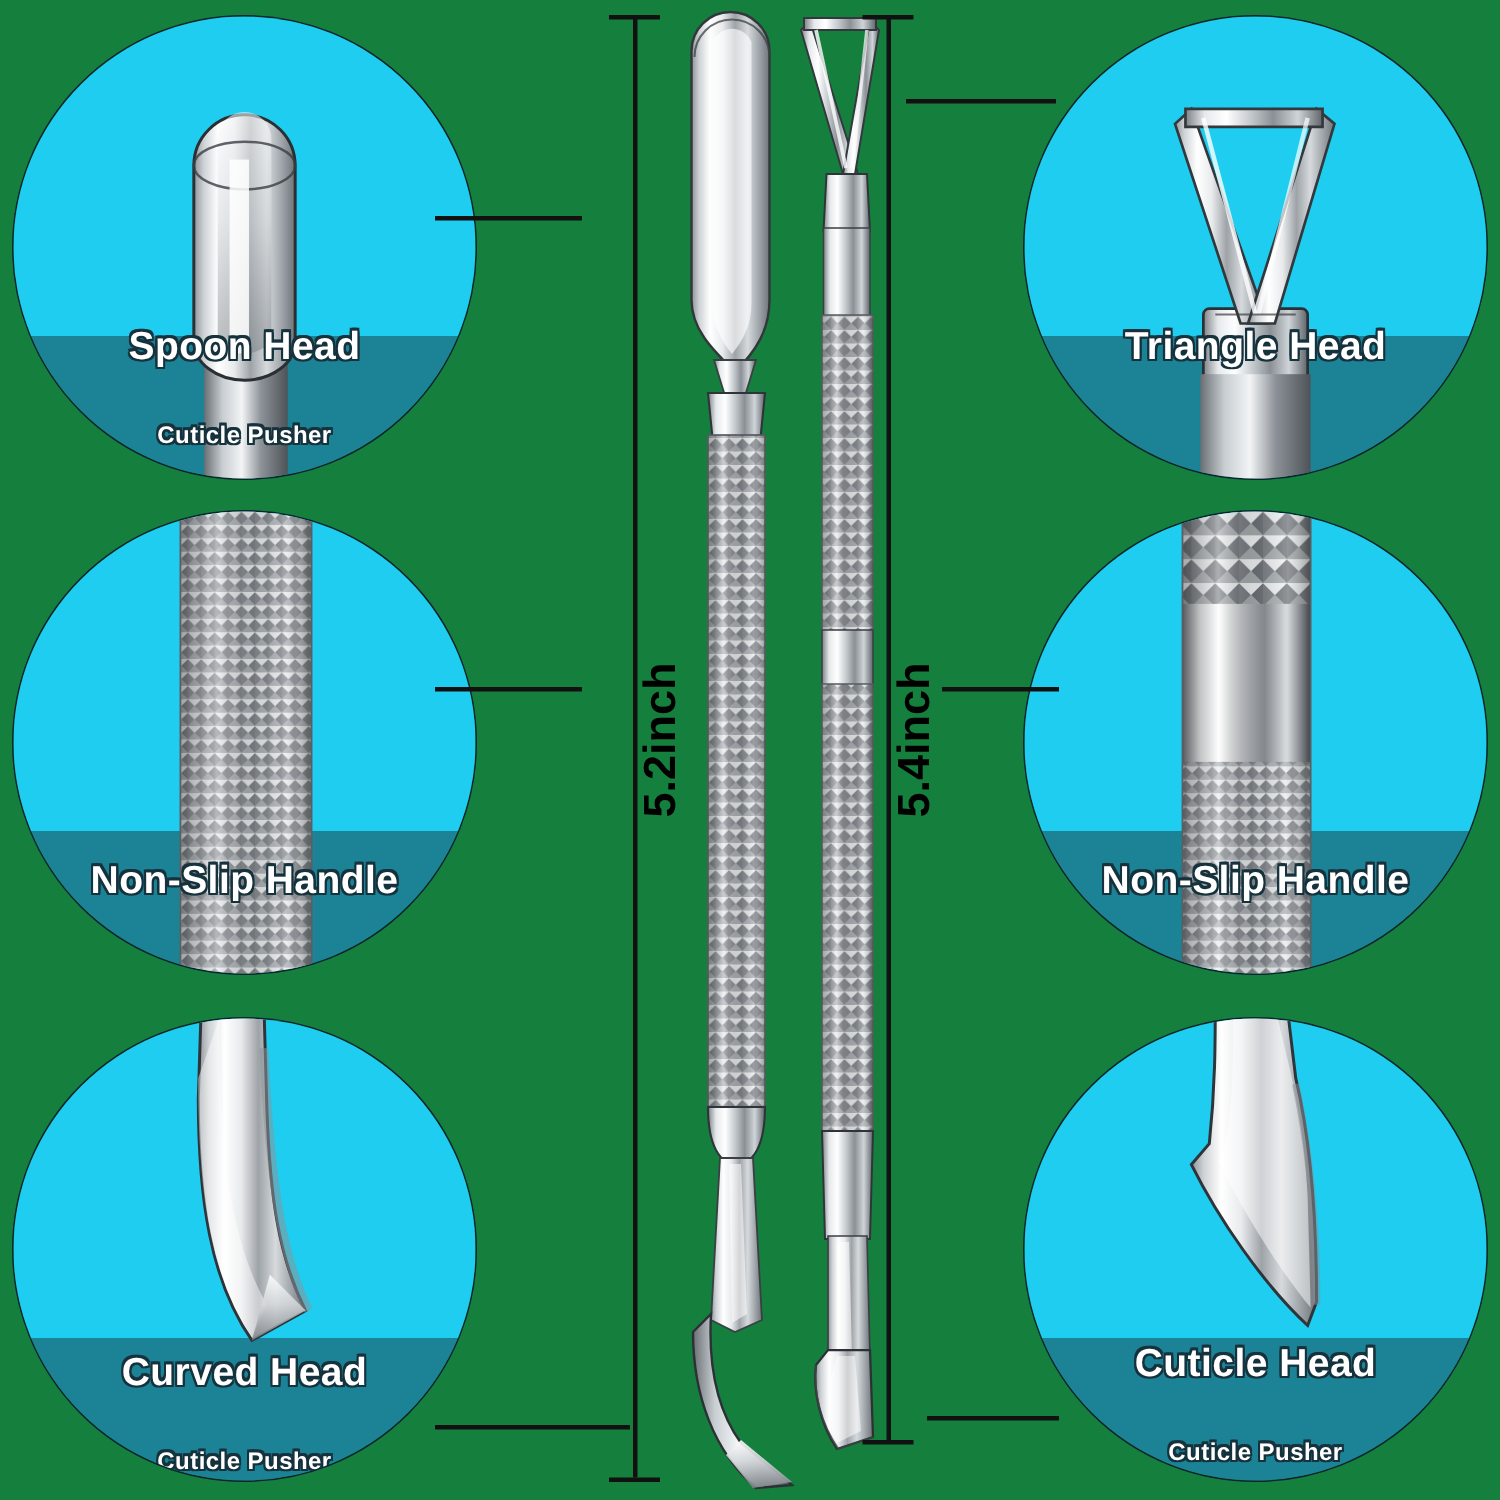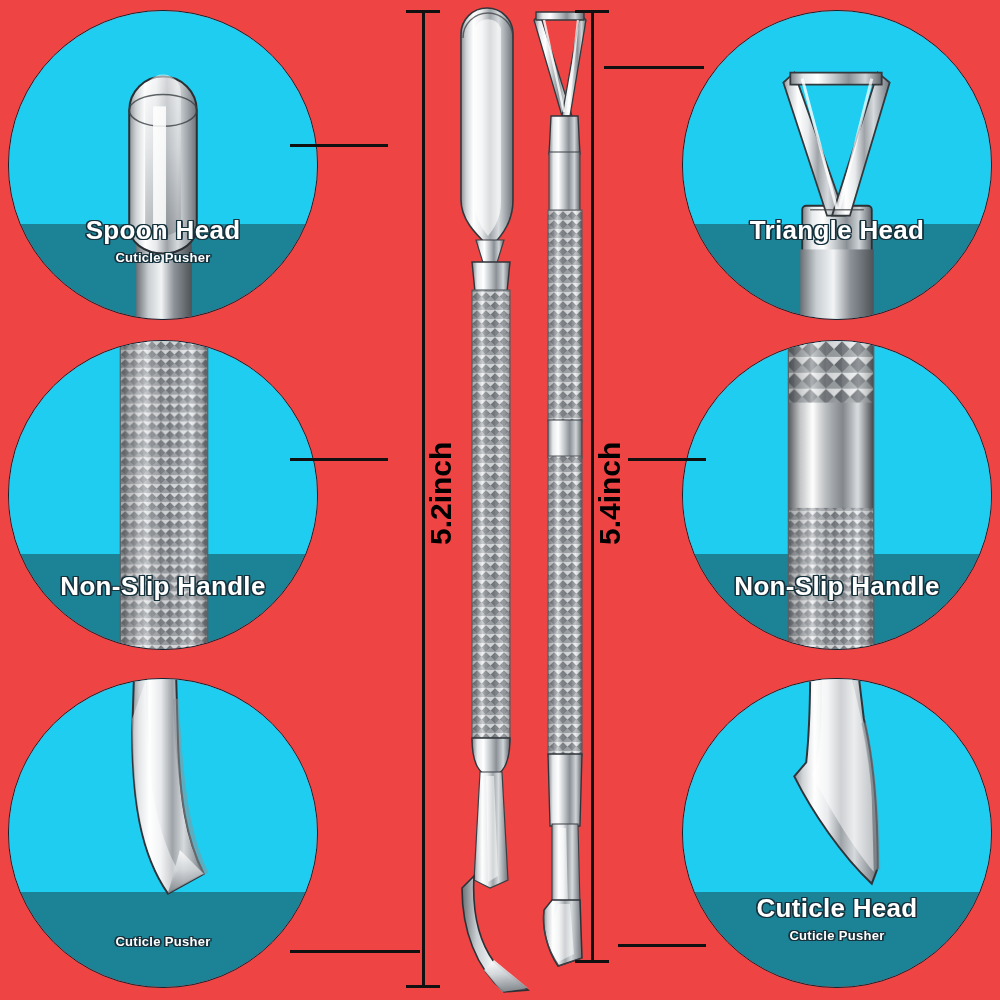--- a/index.html
+++ b/index.html
@@ -1,34 +1,34 @@
 <!DOCTYPE html>
 <html><head>
 <meta charset="utf-8">
 <style>
   html,body{margin:0;padding:0;background:#ffffff;}
   body{
     width:1000px;height:1000px;overflow:hidden;position:relative;
     font-family:"Liberation Sans","DejaVu Sans",sans-serif;
   }
-  #stage{position:absolute;left:0;top:0;width:1000px;height:1000px;background:#ef4444;}
+  #stage{position:absolute;left:0;top:0;width:1000px;height:1000px;background:#15803d;}
 
   
   .bubble{position:absolute;border-radius:50%;overflow:hidden;
           border:1.5px solid #0d2430;box-sizing:border-box;}
   .bub-top{position:absolute;left:0;right:0;top:0;height:69%;background:var(--cyan);}
   .bub-bot{position:absolute;left:0;right:0;top:69%;bottom:0;background:var(--teal);}
   .bub-clip{position:absolute;left:0;top:0;width:100%;height:100%;}
 
   .lbl{position:absolute;left:0;right:0;text-align:center;color:#ffffff;
        font-weight:bold;letter-spacing:.3px;line-height:1;
        text-shadow:-1.4px 0 #16323d,1.4px 0 #16323d,0 -1.4px #16323d,0 1.4px #16323d,
                    -1.4px -1.4px #16323d,1.4px -1.4px #16323d,-1.4px 1.4px #16323d,1.4px 1.4px #16323d;}
   .lbl-title{font-size:26px;}
-  .lbl-sub{font-size:13px;}
+  .lbl-sub{font-size:16px;margin-top:32px;}
 
   
   .leader{position:absolute;background:#111111;height:3px;}
 
   
   .dimline{position:absolute;background:#111111;width:3px;}
   .dimcap{position:absolute;background:#111111;height:3px;}
   .dimtxt{position:absolute;color:#000;font-weight:bold;font-size:30px;
           transform-origin:0 0;transform:rotate(-90deg);white-space:nowrap;
           letter-spacing:0px;}
@@ -167,20 +167,21 @@
   <div class="bubble" style="--cyan:#1ecdf0;--teal:#1c8296;left:8px;top:678px;width:310px;height:310px;">
     <div class="bub-top"></div>
     <div class="bub-bot"></div>
     <svg class="bub-clip" viewBox="0 0 310 310">
       <path d="M126 -10 L168 -10 L170 60 C172 120 178 160 196 196 L160 216
                C132 176 124 120 124 54 Z" fill="url(#steelH)" stroke="#2f343a" stroke-width="2"></path>
       <path d="M138 0 C138 90 146 150 170 192 L160 214 C130 170 124 110 124 40 Z" fill="#ffffff" opacity=".45"></path>
       <path d="M168 20 C172 110 180 160 198 196" stroke="#8e9399" stroke-width="6" fill="none" opacity=".55"></path>
       <path d="M160 216 L196 196 L172 172 Z" fill="url(#steelV)" opacity=".85"></path>
     </svg>
+    <div class="lbl lbl-title" style="top:222px;">Curved Head</div>
     <div class="lbl lbl-sub" style="top:256px;">Cuticle Pusher</div>
   </div>
   <div class="leader" style="left:290px;top:950px;width:130px;"></div>
 
   <div class="bubble" style="--cyan:#1ecdf0;--teal:#1c8296;left:682px;top:678px;width:310px;height:310px;">
     <div class="bub-top"></div>
     <div class="bub-bot"></div>
     <svg class="bub-clip" viewBox="0 0 310 310">
       <path d="M128 -10 L176 -10 L182 40 C192 82 196 130 196 190 L190 206
                C160 178 130 134 112 98 L124 84 C128 46 128 16 128 -10 Z" fill="url(#steelH)" stroke="#2f343a" stroke-width="2"></path>

